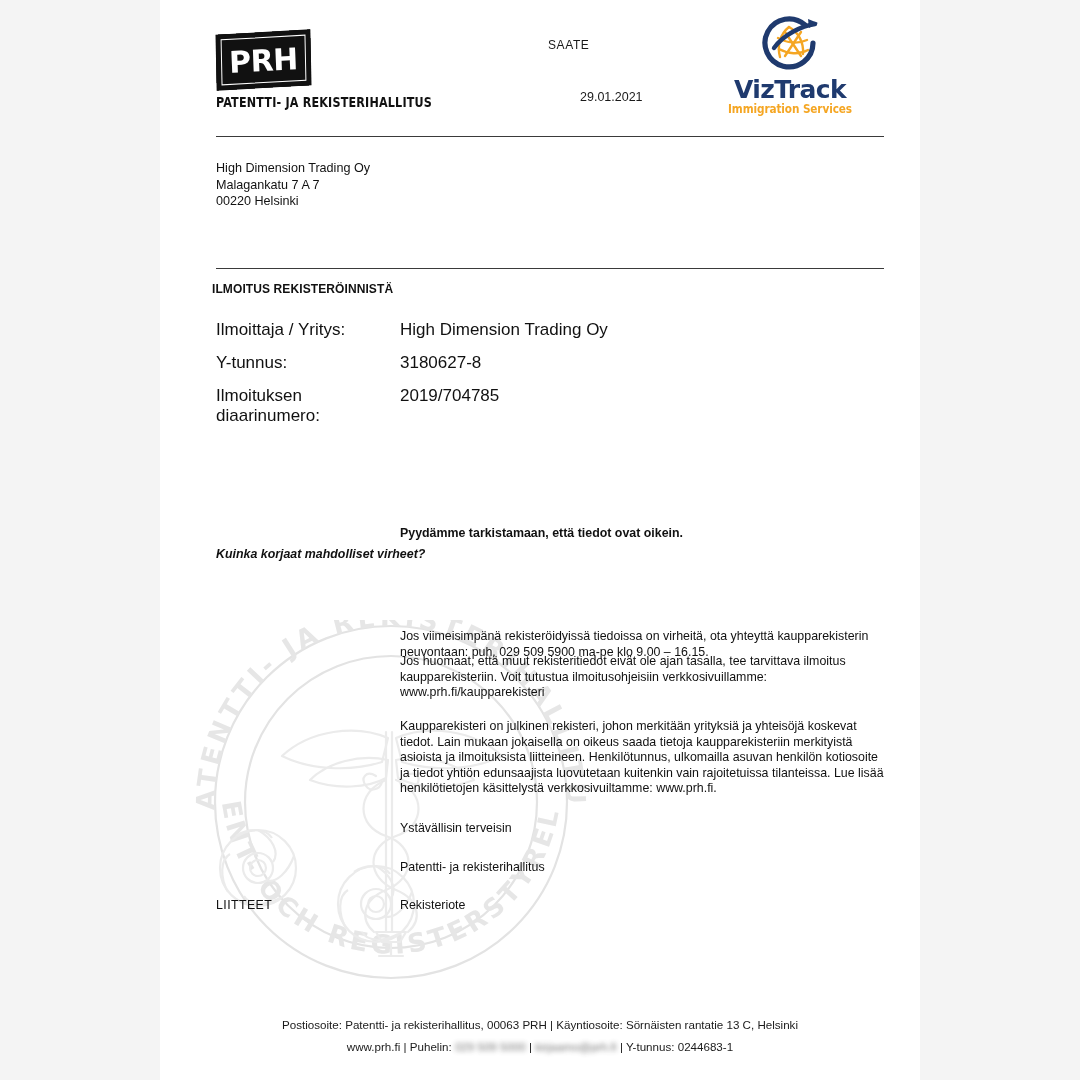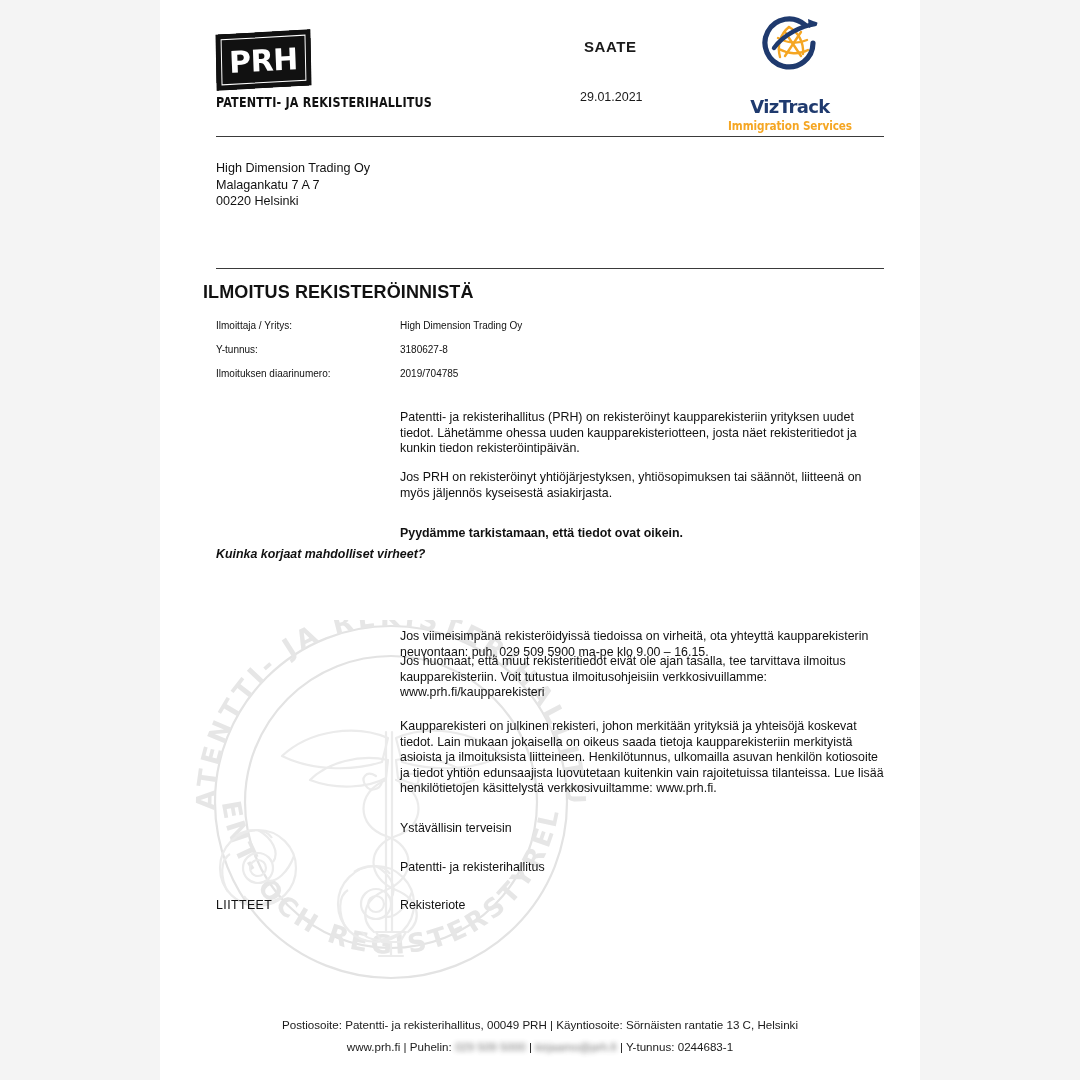--- a/index.html
+++ b/index.html
@@ -86,25 +86,24 @@
     color: #111111;
     transform: scaleX(0.92);
     transform-origin: left center;
     white-space: nowrap;
   }
 
   .doc-kind {
     position: absolute;
     left: 388px;
     top: 38px;
-    font-size: 15px;
-    font-weight: 700;
+    font-size: 12px;
+    font-weight: 400;
     letter-spacing: 0.6px;
     color: #1a1a1a;
-    margin-left: 36px;
   }
   .doc-date {
     position: absolute;
     left: 388px;
     top: 90px;
     font-size: 12.5px;
     color: #1a1a1a;
     margin-left: 32px;
   }
 
@@ -113,25 +112,25 @@
     position: absolute;
     left: 560px;
     top: 16px;
     width: 140px;
     text-align: center;
   }
   .viz-globe { display:block; margin: 0 auto; }
   .viz-name {
     font-family: "DejaVu Sans", sans-serif;
     font-weight: 700;
-    font-size: 18px;
+    font-size: 25px;
     line-height: 25px;
     letter-spacing: -0.6px;
     color: #1f3a6e;
-    margin-top: 18px;
+    margin-top: 1px;
   }
   .viz-tag {
     font-family: "DejaVu Sans Condensed", "Liberation Sans Narrow", "Liberation Sans", sans-serif;
     font-weight: 700;
     font-size: 12.4px;
     letter-spacing: -0.1px;
     color: #f5a623;
     transform: scaleX(0.94);
     white-space: nowrap;
     margin-top: -1px;
@@ -154,35 +153,35 @@
     left: 56px;
     top: 160px;
     font-size: 12.6px;
     line-height: 16.6px;
     color: #111;
   }
 
   
   .doc-title {
     position: absolute;
-    left: 43px;
+    left: 52px;
     top: 282px;
-    font-size: 18px;
+    font-size: 12px;
     font-weight: 700;
     letter-spacing: 0.1px;
     color: #111;
   }
 
   
   .meta {
     position: absolute;
     left: 56px;
     top: 320px;
     width: 668px;
-    font-size: 10px;
+    font-size: 17px;
     color: #111;
   }
   .meta-row { display: flex; margin-bottom: 13px; }
   .meta-key { width: 184px; flex: none; }
   .meta-val { flex: 1; }
 
   
   .ind {
     position: absolute;
     left: 240px;
@@ -343,41 +342,39 @@
       <div class="meta-row">
         <div class="meta-key">Y-tunnus:</div>
         <div class="meta-val">3180627-8</div>
       </div>
       <div class="meta-row">
         <div class="meta-key">Ilmoituksen diaarinumero:</div>
         <div class="meta-val">2019/704785</div>
       </div>
     </div>
 
-    <div class="ind" style="top:410px;">Patentti- ja rekisterihallitus (PRH) on rekisteröinyt kaupparekisteriin yrityksen uudet tiedot. Lähetämme ohessa uuden kaupparekisteriotteen, josta näet rekisteritiedot ja kunkin tiedon rekisteröintipäivän.</div>
-
-    <div class="ind" style="top:470px;">Jos PRH on rekisteröinyt yhtiöjärjestyksen, yhtiösopimuksen tai säännöt, liitteenä on myös jäljennös kyseisestä asiakirjasta.</div>
+
 
     <div class="ind b" style="top:526px;">Pyydämme tarkistamaan, että tiedot ovat oikein.</div>
 
     <div class="lead" style="top:547px;font-style:italic;">Kuinka korjaat mahdolliset virheet?</div>
 
     <div class="ind" style="top:629px;">Jos viimeisimpänä rekisteröidyissä tiedoissa on virheitä, ota yhteyttä kaupparekisterin neuvontaan: puh. 029 509 5900 ma-pe klo 9.00 – 16.15.</div>
 
     <div class="ind" style="top:654px;">Jos huomaat, että muut rekisteritiedot eivät ole ajan tasalla, tee tarvittava ilmoitus kaupparekisteriin. Voit tutustua ilmoitusohjeisiin verkkosivuillamme: www.prh.fi/kaupparekisteri</div>
 
     <div class="ind" style="top:719px;">Kaupparekisteri on julkinen rekisteri, johon merkitään yrityksiä ja yhteisöjä koskevat tiedot. Lain mukaan jokaisella on oikeus saada tietoja kaupparekisteriin merkityistä asioista ja ilmoituksista liitteineen. Henkilötunnus, ulkomailla asuvan henkilön kotiosoite ja tiedot yhtiön edunsaajista luovutetaan kuitenkin vain rajoitetuissa tilanteissa. Lue lisää henkilötietojen käsittelystä verkkosivuiltamme: www.prh.fi.</div>
 
     <div class="ind" style="top:821px;">Ystävällisin terveisin</div>
 
     <div class="ind" style="top:860px;">Patentti- ja rekisterihallitus</div>
 
     <div class="lead plain" style="top:898px;">LIITTEET</div>
 
     <div class="ind" style="top:898px;">Rekisteriote</div>
 
     <div class="footer">
-      <div>Postiosoite: Patentti- ja rekisterihallitus, 00049 PRH | Käyntiosoite: Sörnäisten rantatie 13 C, Helsinki</div>
+      <div>Postiosoite: Patentti- ja rekisterihallitus, 00063 PRH | Käyntiosoite: Sörnäisten rantatie 13 C, Helsinki</div>
       <div><span>www.prh.fi</span><span> | Puhelin: </span><span class="blurred">029 509 5000</span><span> | </span><span class="blurred">kirjaamo@prh.fi</span><span> | Y-tunnus: </span><span>0244683-1</span></div>
     </div>
 
   </div>
 </div>
 
 </body></html>

